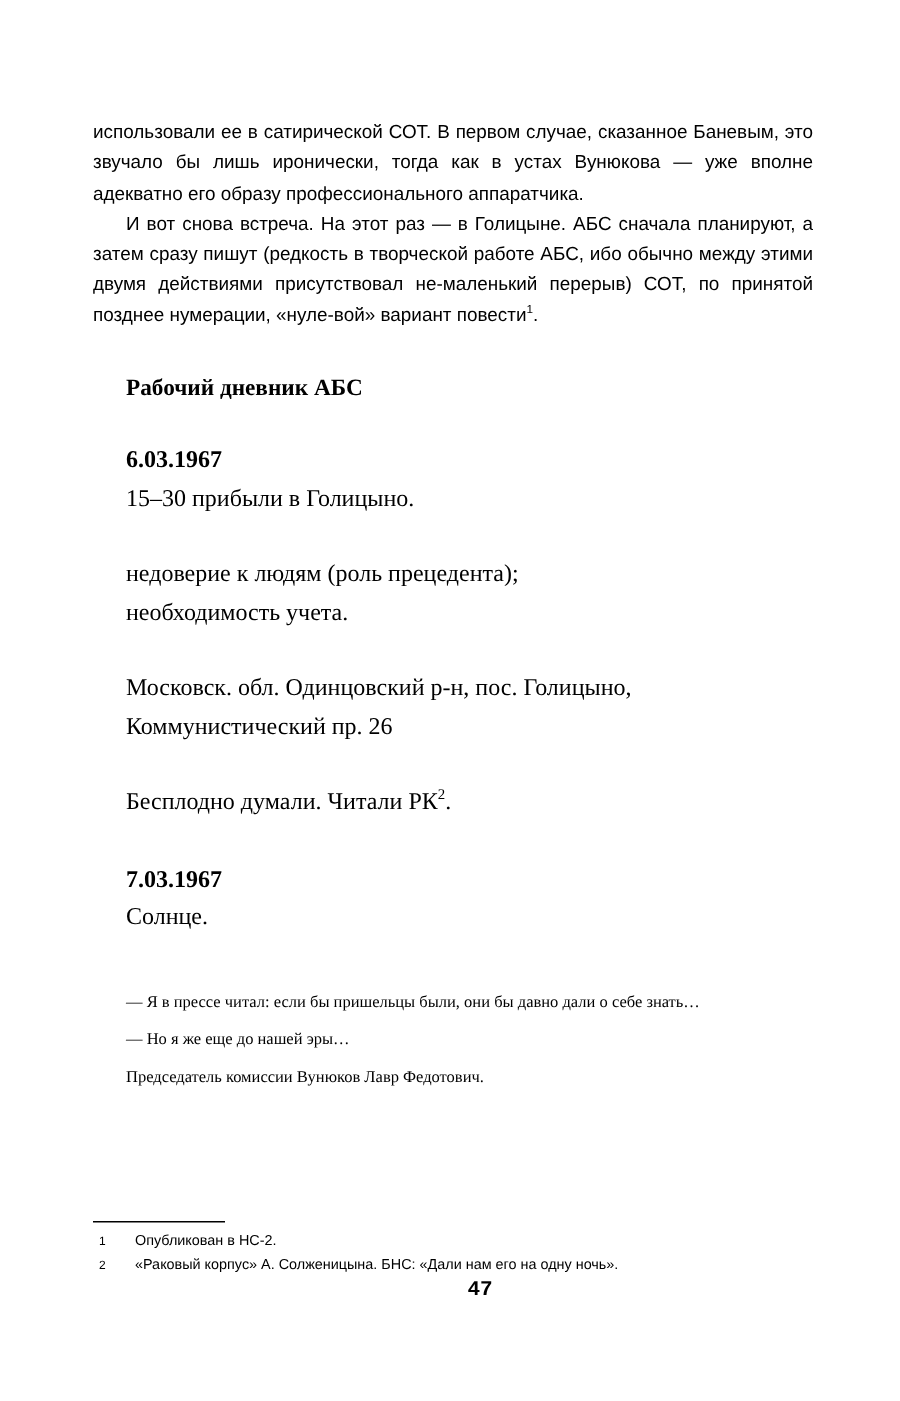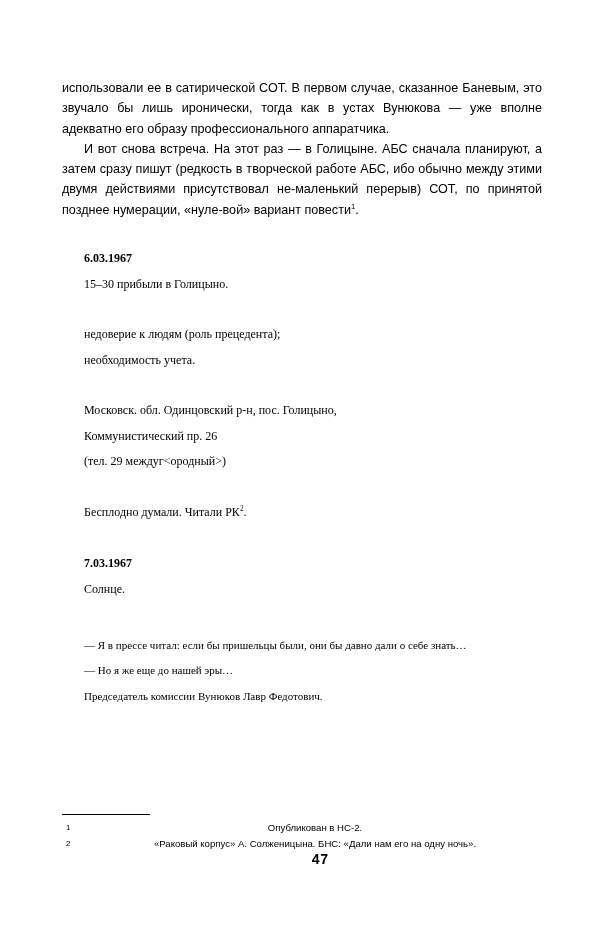--- a/index.html
+++ b/index.html
@@ -38,21 +38,21 @@
     text-indent: 22px;
   }
   .diary-title {
     font-family: "Liberation Serif", serif;
     font-weight: bold;
     font-size: 15.5px;
     margin: 30px 0 0 22px;
   }
   .entry-block {
     font-family: "Liberation Serif", serif;
-    font-size: 12px;
+    font-size: 16px;
     line-height: 25.5px;
     margin-left: 22px;
   }
   .entry-date {
     font-weight: bold;
     margin-top: 26px;
   }
   .entry-line {
     white-space: pre-wrap;
   }
@@ -96,21 +96,20 @@
   }
   .fn-num {
     width: 28px;
     flex: 0 0 28px;
     font-size: 8px;
     padding-left: 4px;
     box-sizing: border-box;
   }
   .fn-text {
     flex: 1;
-    text-align: center;
   }
   .page-number {
     position: absolute;
     left: 0;
     top: 852px;
     width: 600px;
     text-align: center;
     font-family: Liberation Mono, monospace;
     font-weight: bold;
     font-size: 14px;
@@ -120,31 +119,31 @@
 </head>
 <body>
 
 <div class="page">
 
   <div class="intro">
     <p>использовали ее в сатирической СОТ. В первом случае, сказанное Баневым, это звучало бы лишь иронически, тогда как в устах Вунюкова — уже вполне адекватно его образу профессионального аппаратчика.</p>
     <p class="indent"><span>И вот снова встреча. На этот раз — в Голицыне. АБС сначала планируют, а затем сразу пишут (редкость в творческой работе АБС, ибо обычно между этими двумя действиями присутствовал не-маленький перерыв) СОТ, по принятой позднее нумерации, «нуле-вой» вариант повести</span><sup>1</sup><span>.</span></p>
   </div>
 
+  <div class="diary-title">Рабочий дневник АБС</div>
 
   <div class="entry-block">
     <div class="entry-date">6.03.1967</div>
     <div class="entry-line">15–30 прибыли в Голицыно.</div>
     <div class="gap"></div>
     <div class="entry-line">недоверие к людям (роль прецедента);</div>
     <div class="entry-line">необходимость учета.</div>
     <div class="gap"></div>
     <div class="entry-line">Московск. обл. Одинцовский р-н, пос. Голицыно,</div>
     <div class="entry-line">Коммунистический пр. 26</div>
-    <div class="entry-line">(тел. 29 междуг&lt;ородный&gt;)</div>
     <div class="gap"></div>
     <div class="entry-line"><span>Бесплодно думали. Читали РК</span><sup>2</sup><span>.</span></div>
   </div>
 
   <div class="entry-block">
     <div class="entry-date">7.03.1967</div>
     <div class="entry-line">Солнце.</div>
   </div>
 
   <div class="dialogue">

